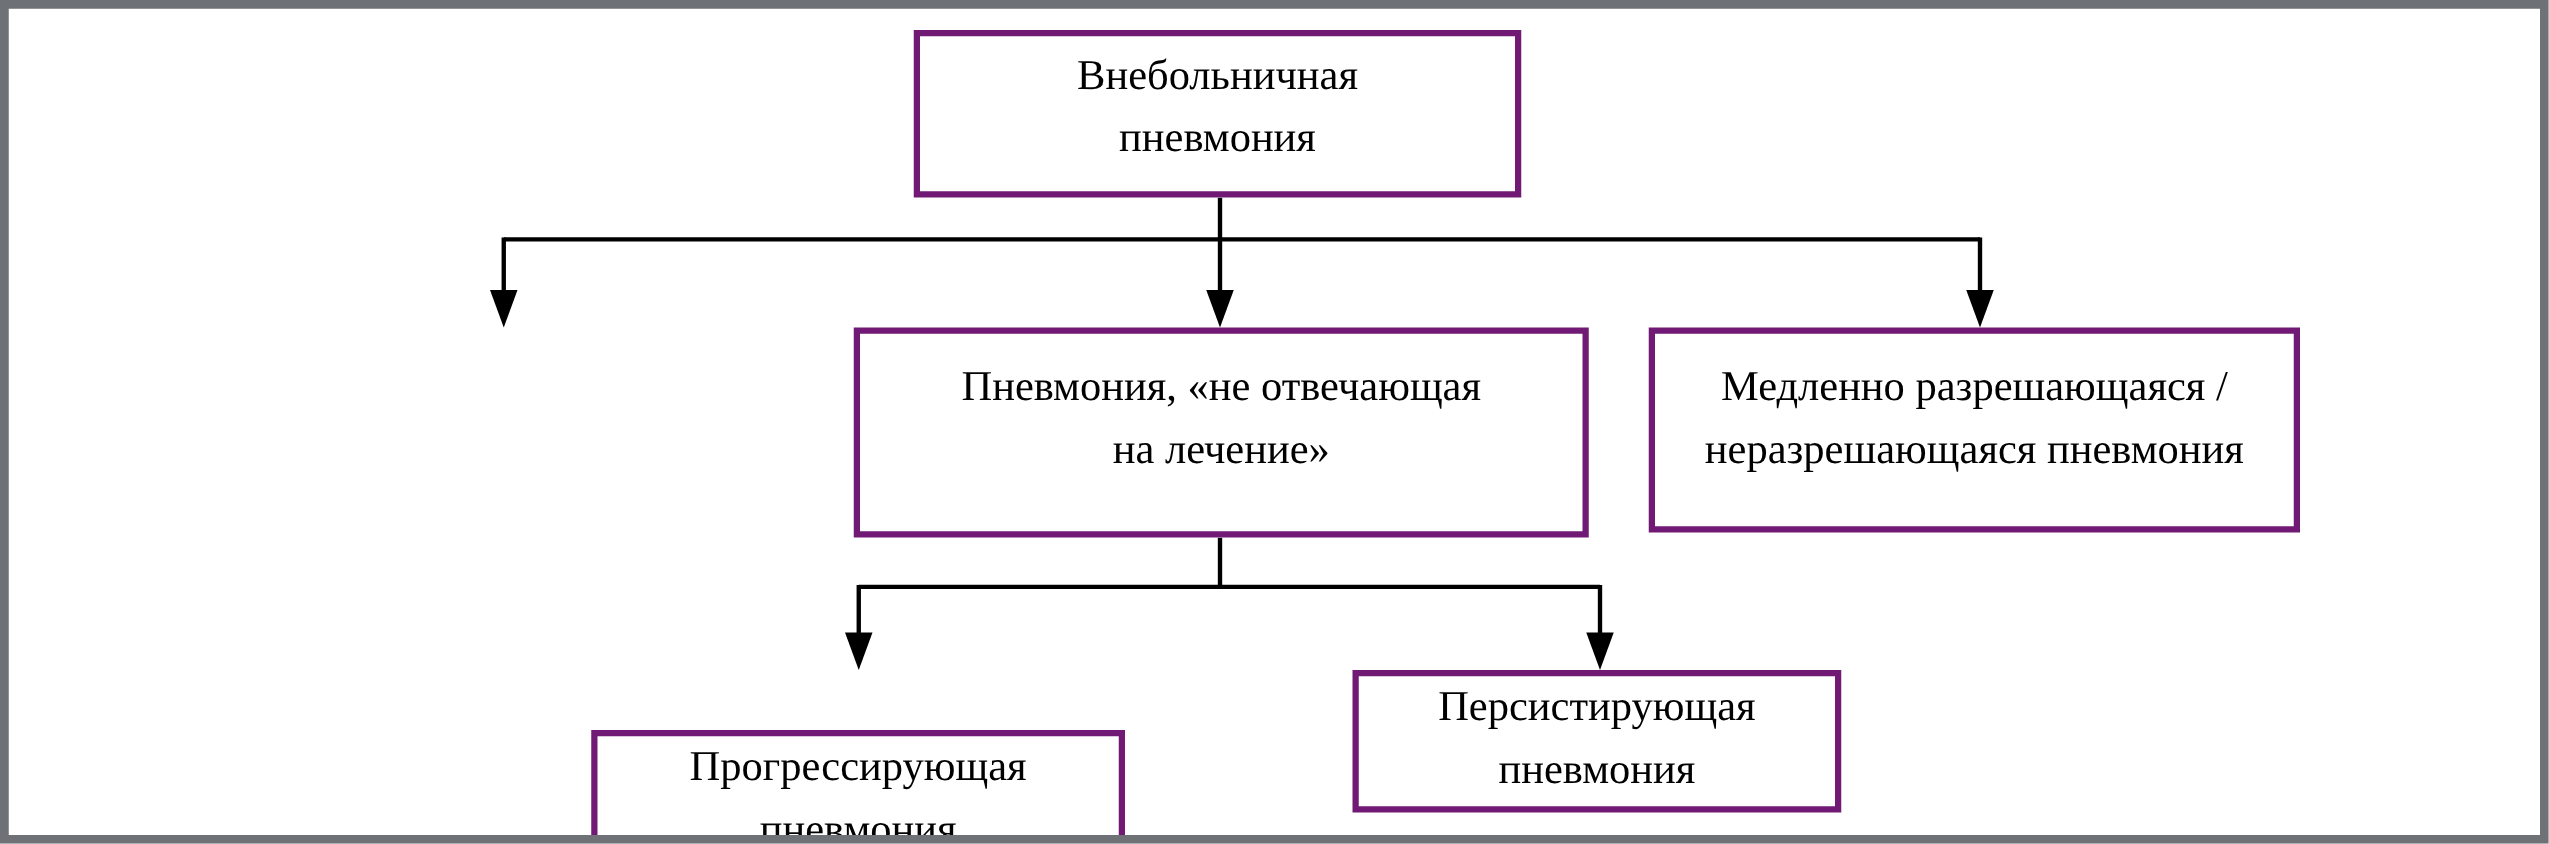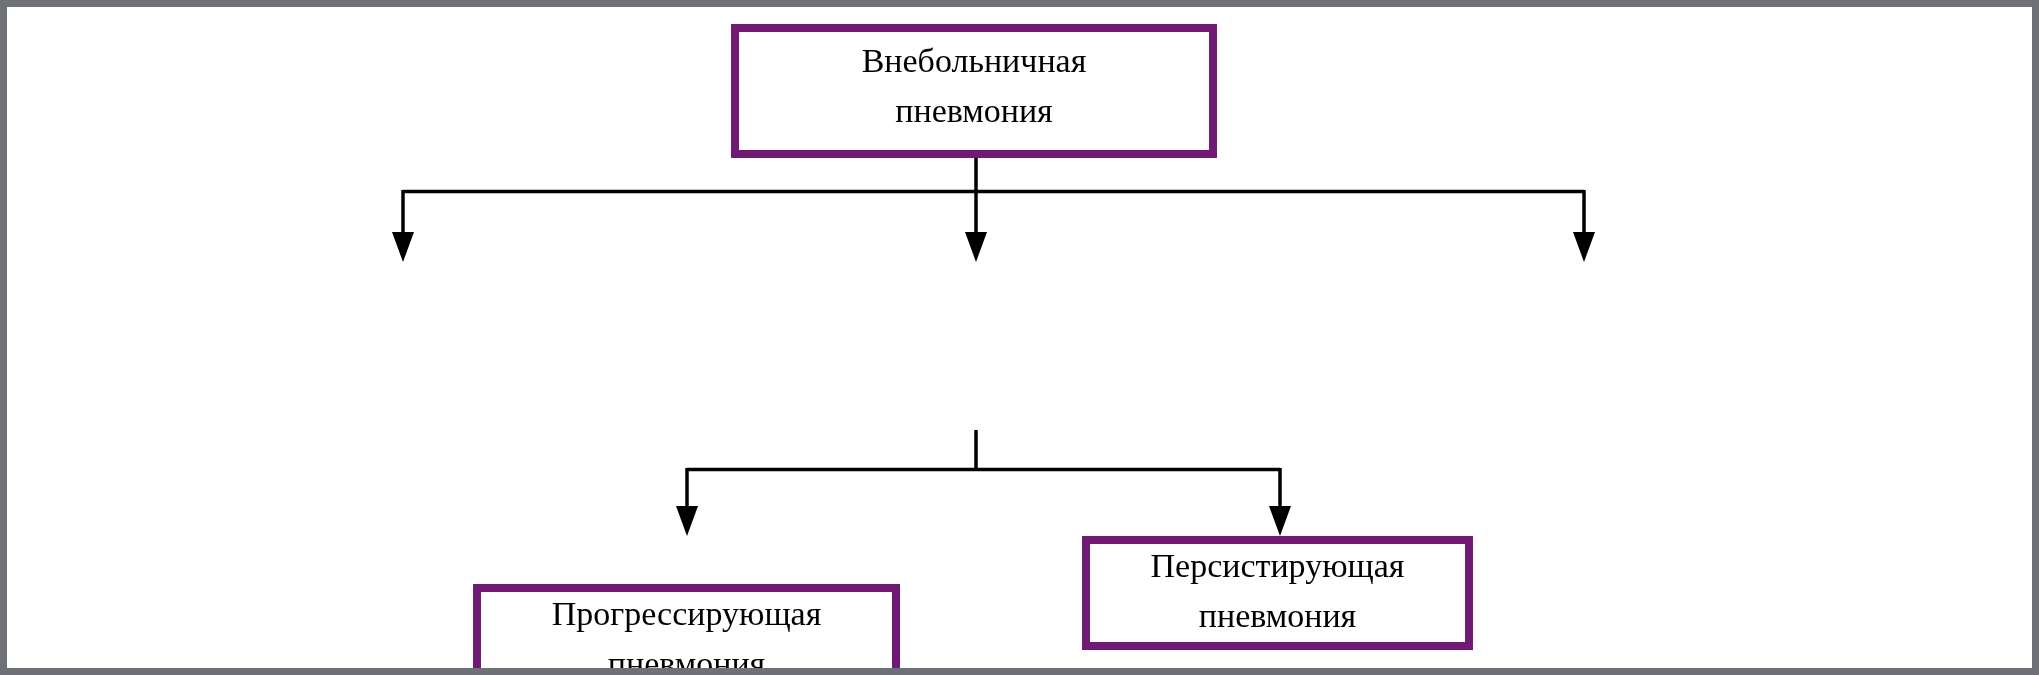--- a/index.html
+++ b/index.html
@@ -27,21 +27,21 @@
   .connectors {
     position: absolute;
     left: 0;
     top: 0;
     width: 2039px;
     height: 675px;
   }
   .node {
     position: absolute;
     box-sizing: border-box;
-    border: 8px solid #701a75;
+    border: 5px solid #701a75;
     background: #ffffff;
     display: flex;
     align-items: center;
     justify-content: center;
     text-align: center;
     color: #000000;
     font-size: 34px;
     line-height: 1.47;
     white-space: pre-line;
   }
@@ -80,21 +80,29 @@
       <line x1="1280" y1="468" x2="1280" y2="508" stroke="#000" stroke-width="3.5"></line>
       <polygon points="1269,506 1291,506 1280,536" fill="#000"></polygon>
     </svg>
 
     <div class="node node-root">
       <span>Внебольничная
 пневмония</span>
     </div>
 
 
+    <div class="node node-l2b">
+      <span>Пневмония, «не отвечающая
+на лечение»</span>
+    </div>
 
+    <div class="node node-l2c">
+      <span>Медленно разрешающаяся /
+неразрешающаяся пневмония</span>
+    </div>
 
     <div class="node node-l3a">
       <span>Прогрессирующая
 пневмония</span>
     </div>
 
     <div class="node node-l3b">
       <span>Персистирующая
 пневмония</span>
     </div>

